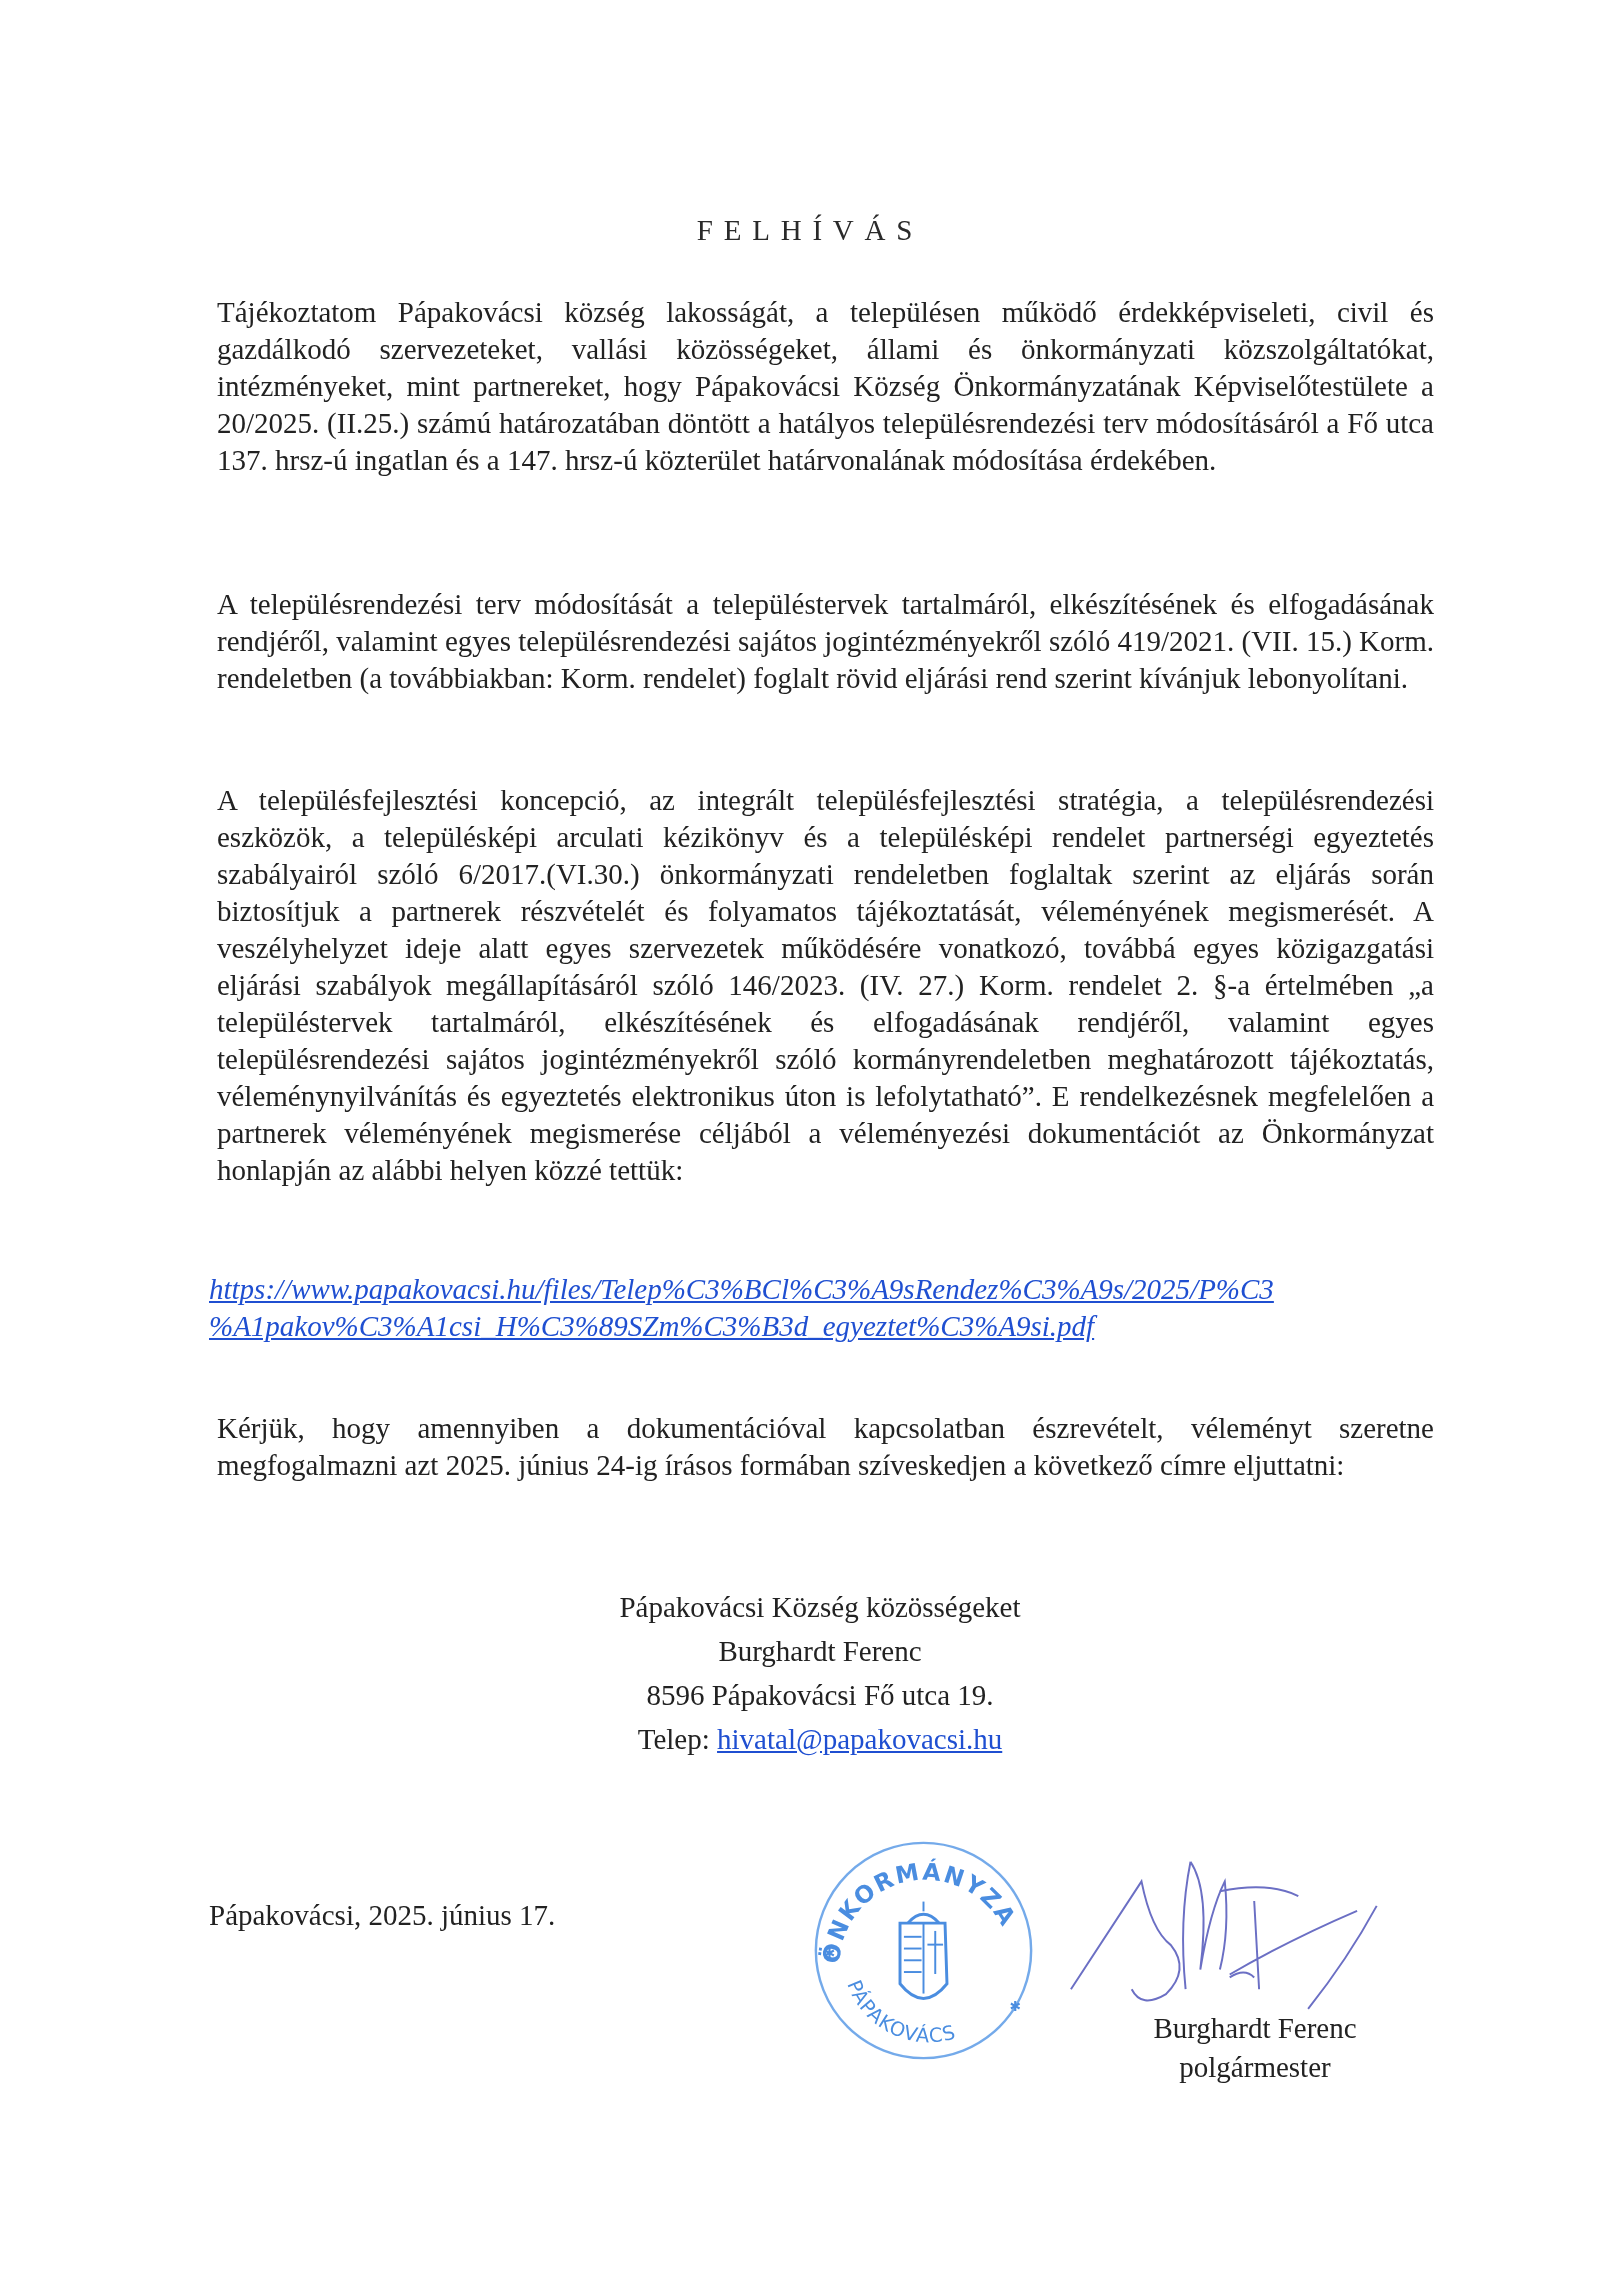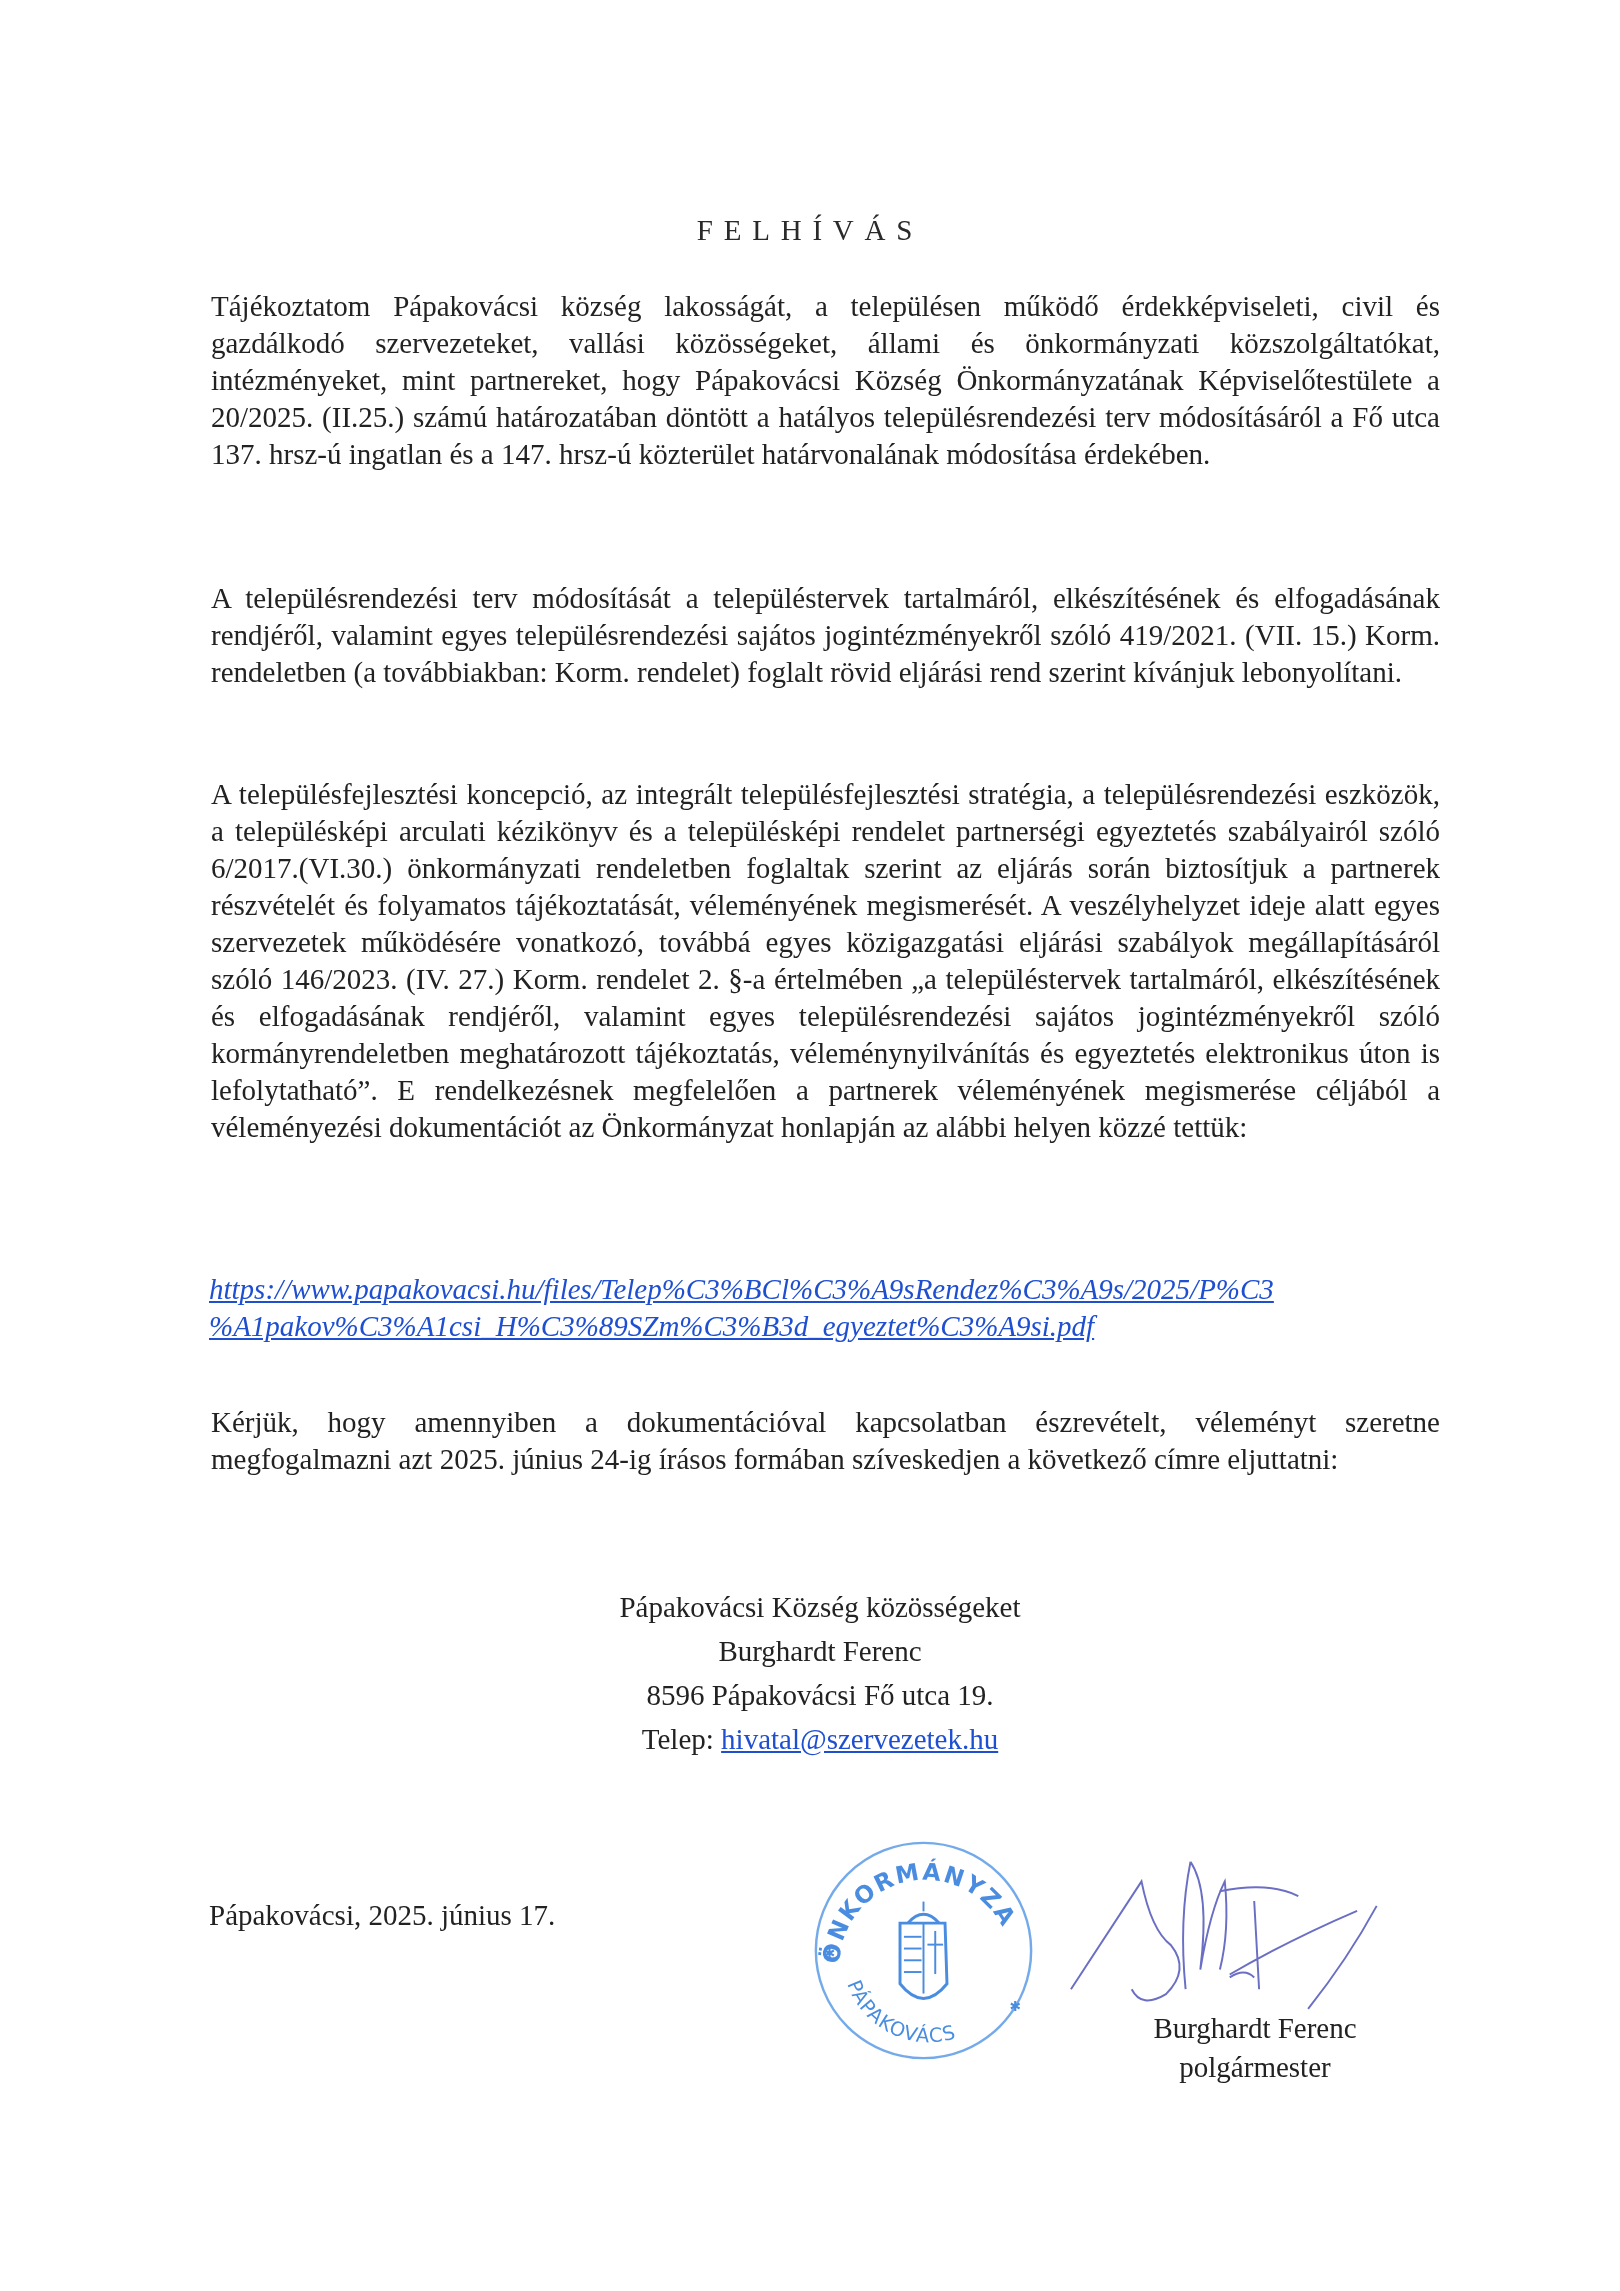--- a/index.html
+++ b/index.html
@@ -2,21 +2,21 @@
 <html><head>
 <meta charset="utf-8">
 <style>
   html, body { margin: 0; padding: 0; background: #ffffff; }
   body { width: 1620px; height: 2292px; position: relative; overflow: hidden;
          font-family: "Liberation Serif", "DejaVu Serif", serif; color: #222; }
   .page { position: absolute; left: 0; top: 0; width: 1596px; height: 2292px; }
   .title { position: absolute; top: 214px; left: 0; width: 1620px; text-align: center;
            font-size: 29px; letter-spacing: 10.8px; color: #2a2a2a; }
   .body { position: absolute; left: 209px; width: 1233px; font-size: 29px; line-height: 37px; }
-  .para { margin: 2px; text-align: justify; text-align-last: left; }
+  .para { margin: 8px; text-align: justify; text-align-last: left; }
   .p1 { top: 286px; }
   .p2 { top: 578px; }
   .p3 { top: 774px; font-family: Liberation Serif, serif; }
   .link-block { position: absolute; left: 209px; top: 1271px; width: 1274px;
                 font-size: 29px; line-height: 37px; }
   .link { color: #1f4fd1; text-decoration: underline; display: block; white-space: nowrap; font-style: italic; }
   .p4 { top: 1402px; }
   .address { position: absolute; left: 428px; width: 784px; top: 1585px; text-align: center;
              font-size: 29px; line-height: 44px; }
   .address .email-link { color: #1f4fd1; text-decoration: underline; }
@@ -48,21 +48,21 @@
   </div>
 
   <div class="body p4">
     <p class="para">Kérjük, hogy amennyiben a dokumentációval kapcsolatban észrevételt, véleményt szeretne megfogalmazni azt 2025. június 24-ig írásos formában szíveskedjen a következő címre eljuttatni:</p>
   </div>
 
   <div class="address">
     <div>Pápakovácsi Község közösségeket</div>
     <div>Burghardt Ferenc</div>
     <div>8596 Pápakovácsi Fő utca 19.</div>
-    <div><span>Telep: </span><span class="email-link">hivatal@szervezetek.hu</span></div>
+    <div><span>Telep: </span><span class="email-link">hivatal@papakovacsi.hu</span></div>
   </div>
 
   <div class="date">Pápakovácsi, 2025. június 17.</div>
 
   <svg class="stamp" viewBox="0 0 232 232">
     <defs>
       <path id="stampTop" d="M 30 130 A 88 88 0 0 1 200 100"></path>
       <path id="stampBottom" d="M 38 150 A 88 88 0 0 0 150 205"></path>
     </defs>
     <circle cx="116" cy="116" r="110" fill="none" stroke="#5c9be6" stroke-width="2.5" opacity="0.85"></circle>

